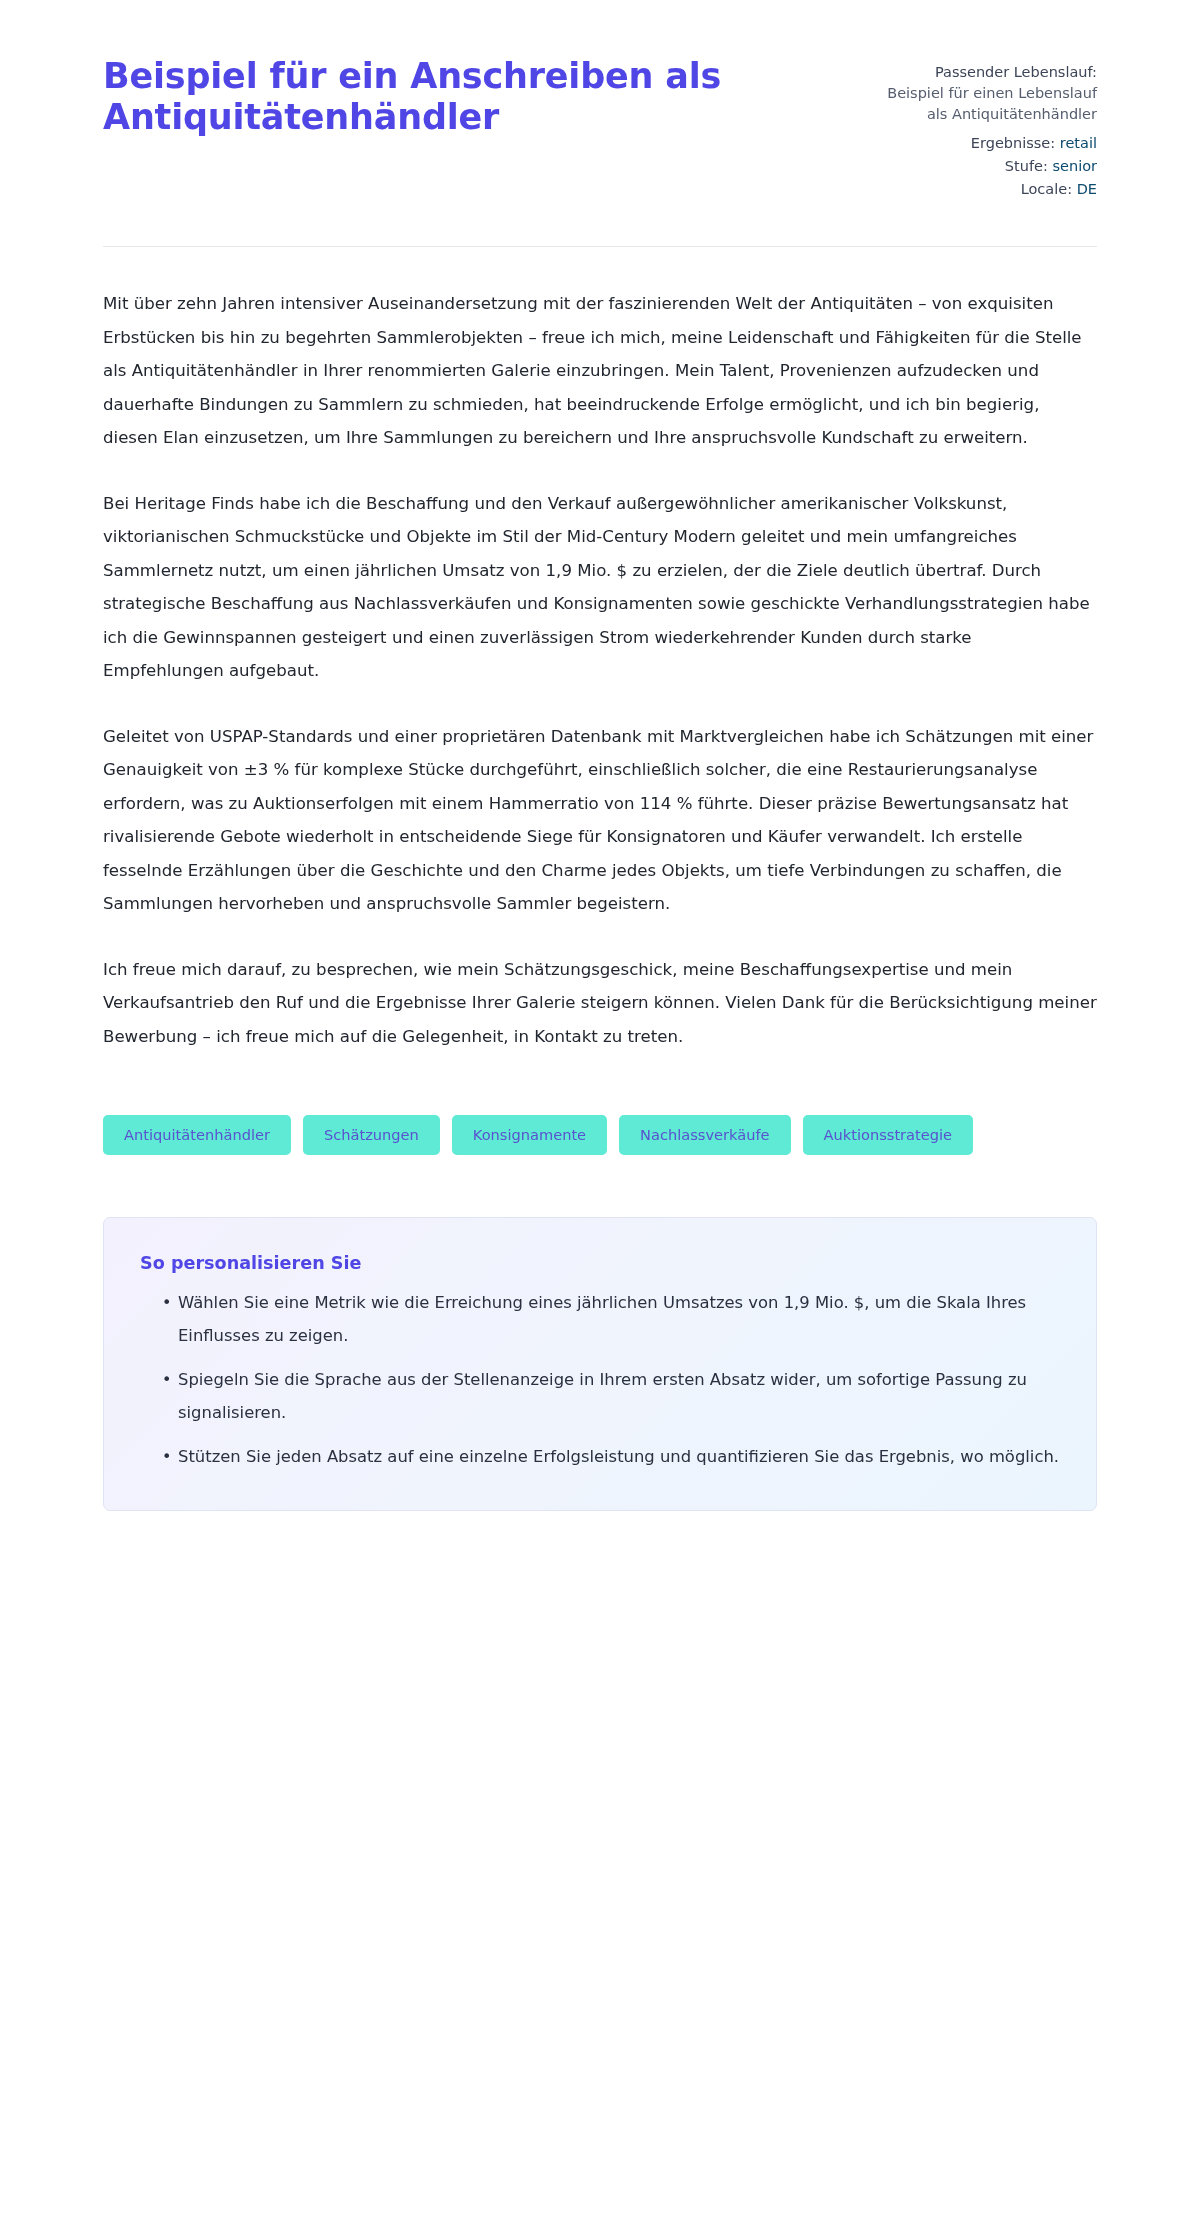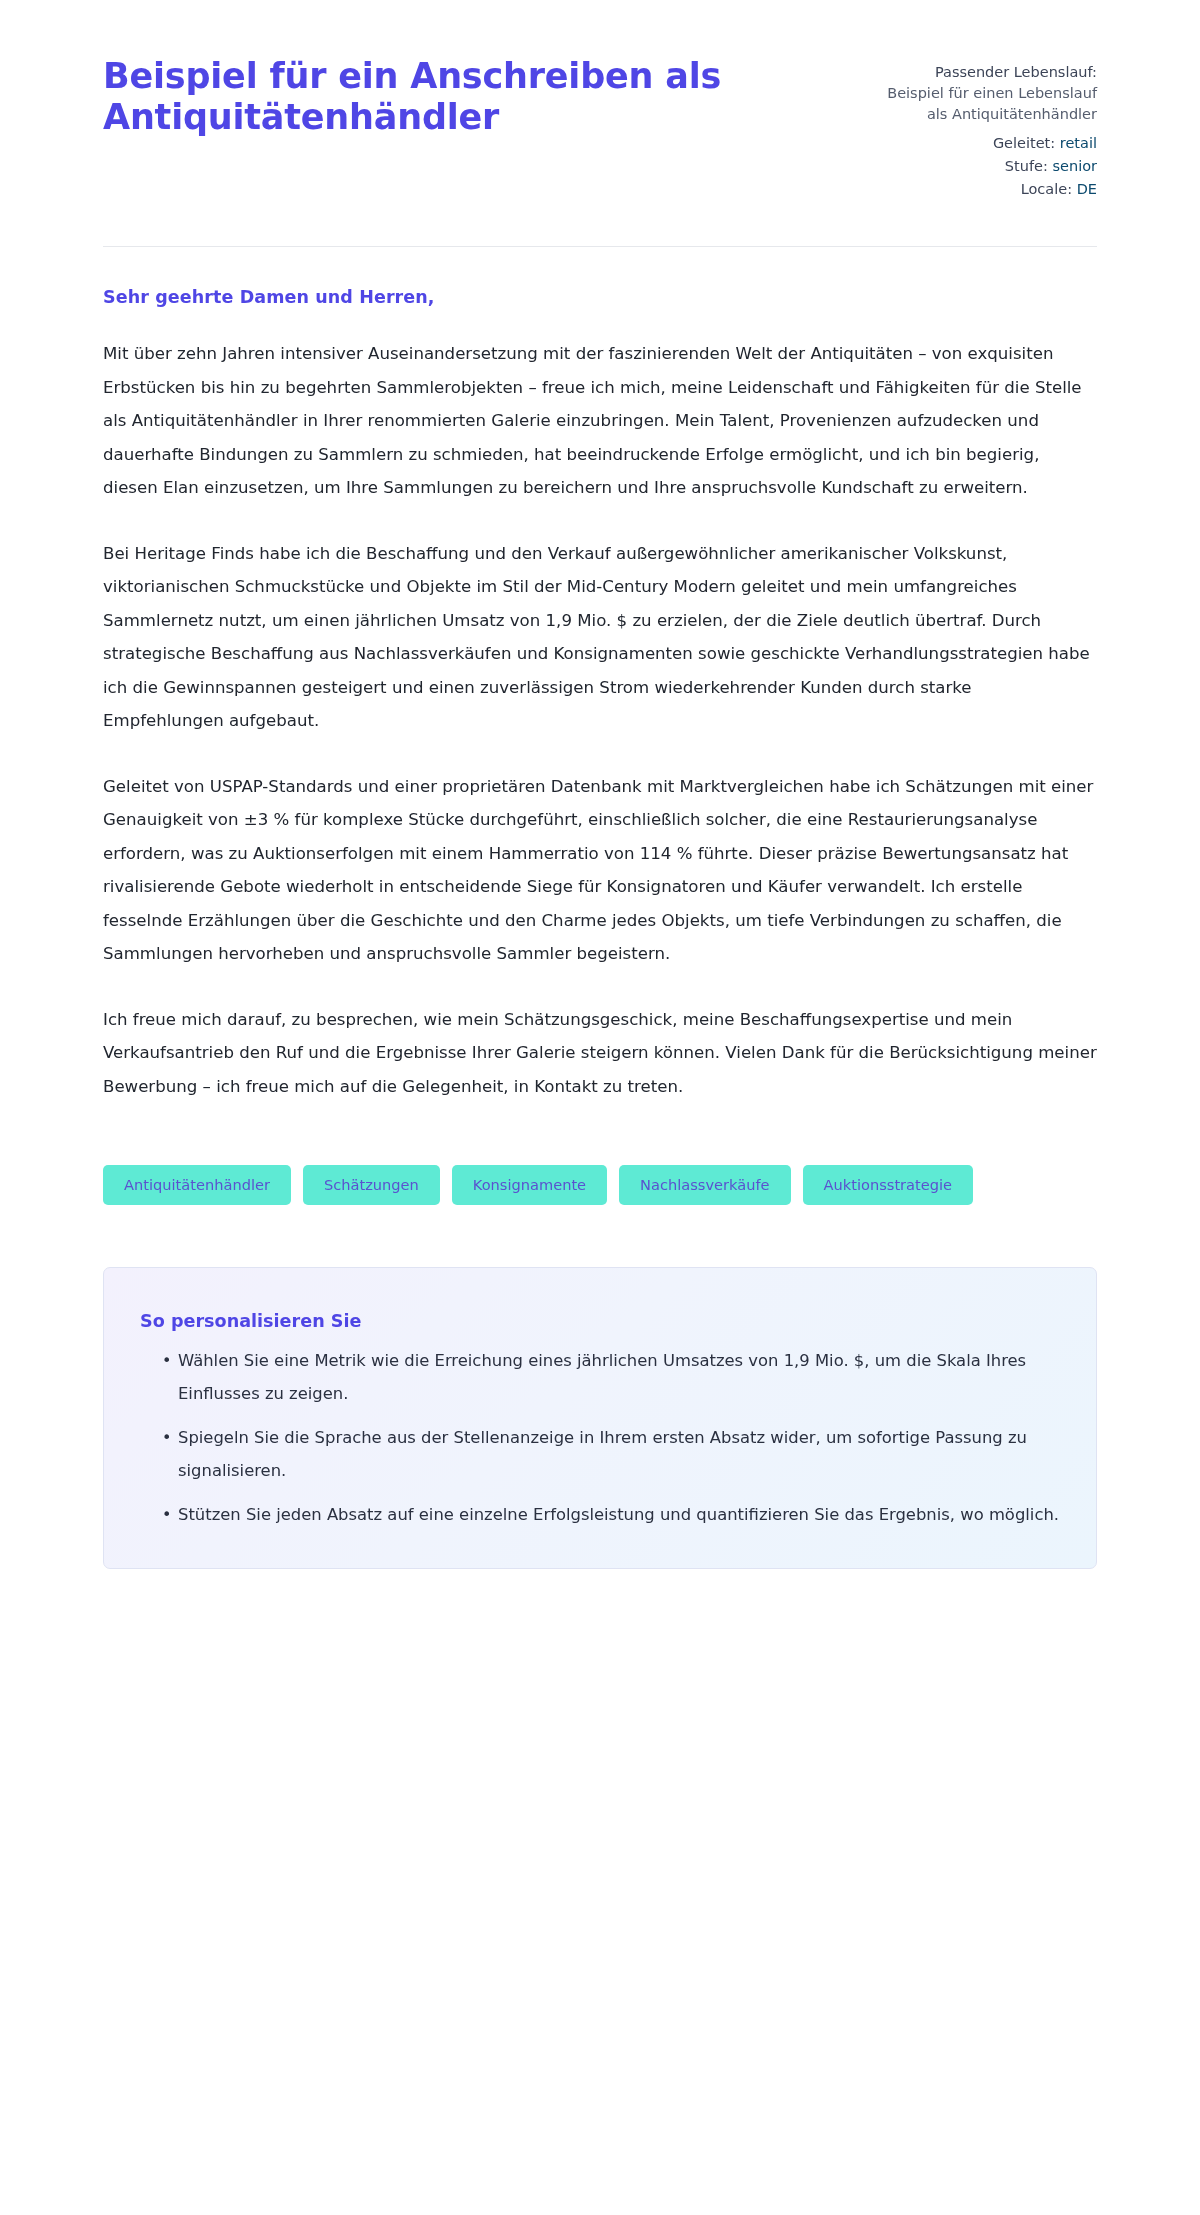--- a/index.html
+++ b/index.html
@@ -131,21 +131,21 @@
   
   .callout {
     margin-top: 62px;
     background: linear-gradient(135deg, #f3f1fd 0%, #f0f4fd 45%, #ebf5fd 100%);
     border: 1px solid #dfe3f3;
     border-radius: 7px;
     padding: 31px 36px 36px 36px;
     margin-bottom: 70px;
   }
   .callout-title {
-    margin: 12px 0 14px 0;
+    margin: 4px 0 14px 0;
     font-size: 17.6px;
     font-weight: 700;
     color: #4f46e5;
   }
   .callout-list {
     margin: 0;
     padding: 0 0 0 22px;
     list-style: none;
   }
   .callout-list li {
@@ -177,38 +177,37 @@
       <div class="header-left">
         <h1 class="doc-title">Beispiel für ein Anschreiben als Antiquitätenhändler</h1>
       </div>
 
       <div class="meta">
         <div class="meta-row stack">
           <span class="meta-label">Passender Lebenslauf:</span>
           <span class="meta-block-value">Beispiel für einen Lebenslauf als Antiquitätenhändler</span>
         </div>
         <div class="meta-row">
-          <span class="meta-label">Geleitet:</span>
+          <span class="meta-label">Ergebnisse:</span>
           <span class="meta-value">retail</span>
         </div>
         <div class="meta-row">
           <span class="meta-label">Stufe:</span>
           <span class="meta-value">senior</span>
         </div>
         <div class="meta-row">
           <span class="meta-label">Locale:</span>
           <span class="meta-value">DE</span>
         </div>
       </div>
     </div>
 
     <hr class="divider">
 
     <div class="letter">
-      <p class="salutation">Sehr geehrte Damen und Herren,</p>
       <p class="para">Mit über zehn Jahren intensiver Auseinandersetzung mit der faszinierenden Welt der Antiquitäten – von exquisiten Erbstücken bis hin zu begehrten Sammlerobjekten – freue ich mich, meine Leidenschaft und Fähigkeiten für die Stelle als Antiquitätenhändler in Ihrer renommierten Galerie einzubringen. Mein Talent, Provenienzen aufzudecken und dauerhafte Bindungen zu Sammlern zu schmieden, hat beeindruckende Erfolge ermöglicht, und ich bin begierig, diesen Elan einzusetzen, um Ihre Sammlungen zu bereichern und Ihre anspruchsvolle Kundschaft zu erweitern.</p>
       <p class="para">Bei Heritage Finds habe ich die Beschaffung und den Verkauf außergewöhnlicher amerikanischer Volkskunst, viktorianischen Schmuckstücke und Objekte im Stil der Mid-Century Modern geleitet und mein umfangreiches Sammlernetz nutzt, um einen jährlichen Umsatz von 1,9 Mio. $ zu erzielen, der die Ziele deutlich übertraf. Durch strategische Beschaffung aus Nachlassverkäufen und Konsignamenten sowie geschickte Verhandlungsstrategien habe ich die Gewinnspannen gesteigert und einen zuverlässigen Strom wiederkehrender Kunden durch starke Empfehlungen aufgebaut.</p>
       <p class="para">Geleitet von USPAP-Standards und einer proprietären Datenbank mit Marktvergleichen habe ich Schätzungen mit einer Genauigkeit von ±3 % für komplexe Stücke durchgeführt, einschließlich solcher, die eine Restaurierungsanalyse erfordern, was zu Auktionserfolgen mit einem Hammerratio von 114 % führte. Dieser präzise Bewertungsansatz hat rivalisierende Gebote wiederholt in entscheidende Siege für Konsignatoren und Käufer verwandelt. Ich erstelle fesselnde Erzählungen über die Geschichte und den Charme jedes Objekts, um tiefe Verbindungen zu schaffen, die Sammlungen hervorheben und anspruchsvolle Sammler begeistern.</p>
       <p class="para">Ich freue mich darauf, zu besprechen, wie mein Schätzungsgeschick, meine Beschaffungsexpertise und mein Verkaufsantrieb den Ruf und die Ergebnisse Ihrer Galerie steigern können. Vielen Dank für die Berücksichtigung meiner Bewerbung – ich freue mich auf die Gelegenheit, in Kontakt zu treten.</p>
     </div>
 
 
     <div class="tags">
       <span class="tag">Antiquitätenhändler</span>
       <span class="tag">Schätzungen</span>

